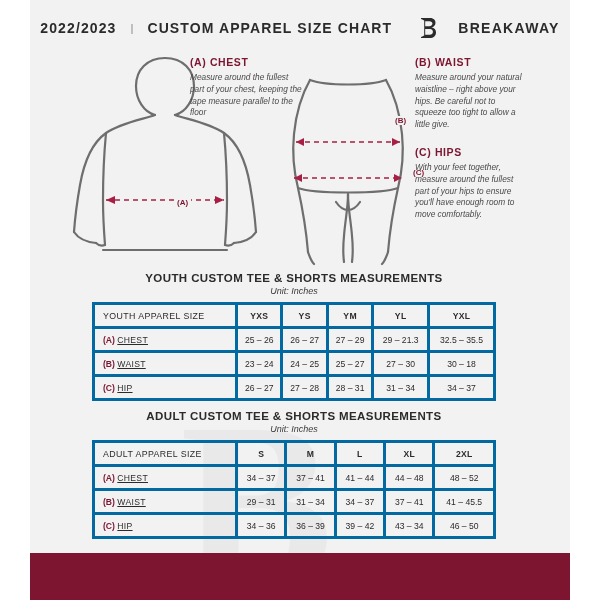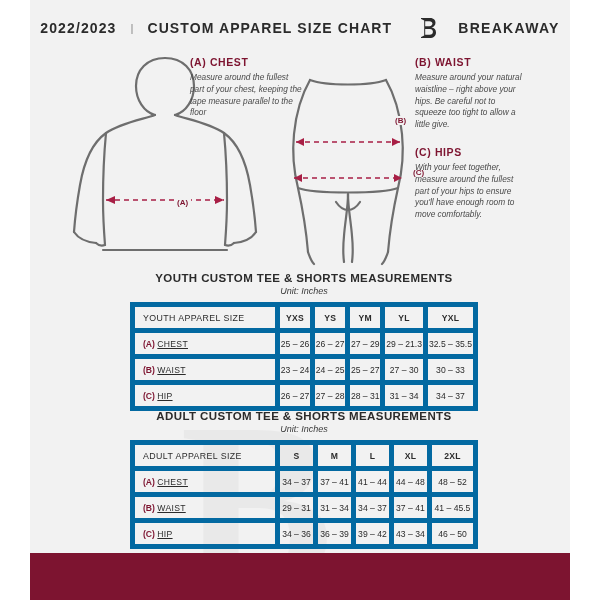--- a/index.html
+++ b/index.html
@@ -112,22 +112,21 @@
     font-size: 8px;
     font-weight: bold;
     color: #7d1430;
     background: #f2f2f2;
     padding: 0 3px;
   }
   
   .section {
     position: absolute;
     left: 62px;
-    width: 348px;
-    margin-left: 38px;
+    width: 404px;
   }
   .sec-title {
     text-align: center;
     font-size: 11.5px;
     font-weight: bold;
     letter-spacing: 0.4px;
     color: #2b2b2b;
   }
   .sec-sub {
     text-align: center;
@@ -136,21 +135,21 @@
     color: #3b3b3b;
     margin-top: 2px;
     margin-bottom: 6px;
   }
   table {
     width: 100%;
     border-collapse: collapse;
     background: transparent;
   }
   th, td {
-    border: 5px solid #0369a1;
+    border: 3px solid #0369a1;
     height: 21px;
     font-size: 8.6px;
     color: #2b2b2b;
     text-align: center;
     padding: 0;
   }
   th.rowhead, td.rowhead {
     text-align: left;
     padding-left: 8px;
     width: 132px;
@@ -307,21 +306,21 @@
           </tr>
           <tr>
             <td class="rowhead">
               <span class="lbl">(B)</span>
               <span class="mname">WAIST</span>
             </td>
             <td>23 – 24</td>
             <td>24 – 25</td>
             <td>25 – 27</td>
             <td>27 – 30</td>
-            <td>30 – 33</td>
+            <td>30 – 18</td>
           </tr>
           <tr>
             <td class="rowhead">
               <span class="lbl">(C)</span>
               <span class="mname">HIP</span>
             </td>
             <td>26 – 27</td>
             <td>27 – 28</td>
             <td>28 – 31</td>
             <td>31 – 34</td>

